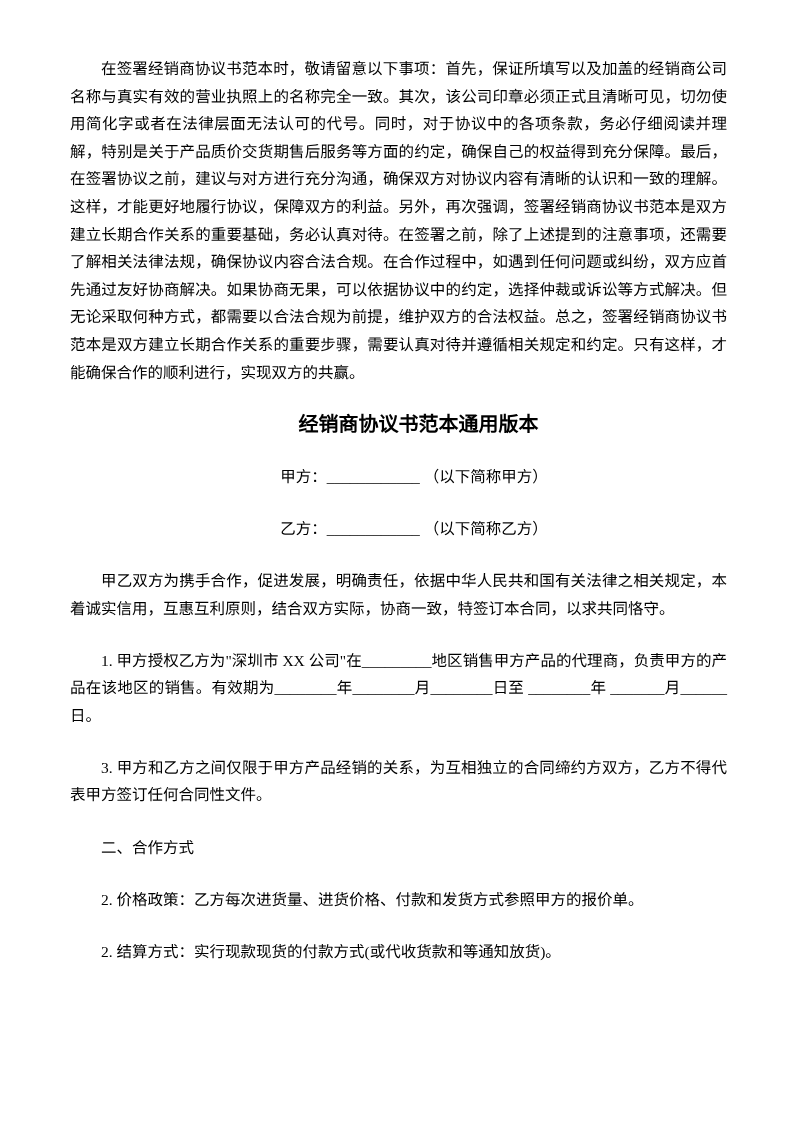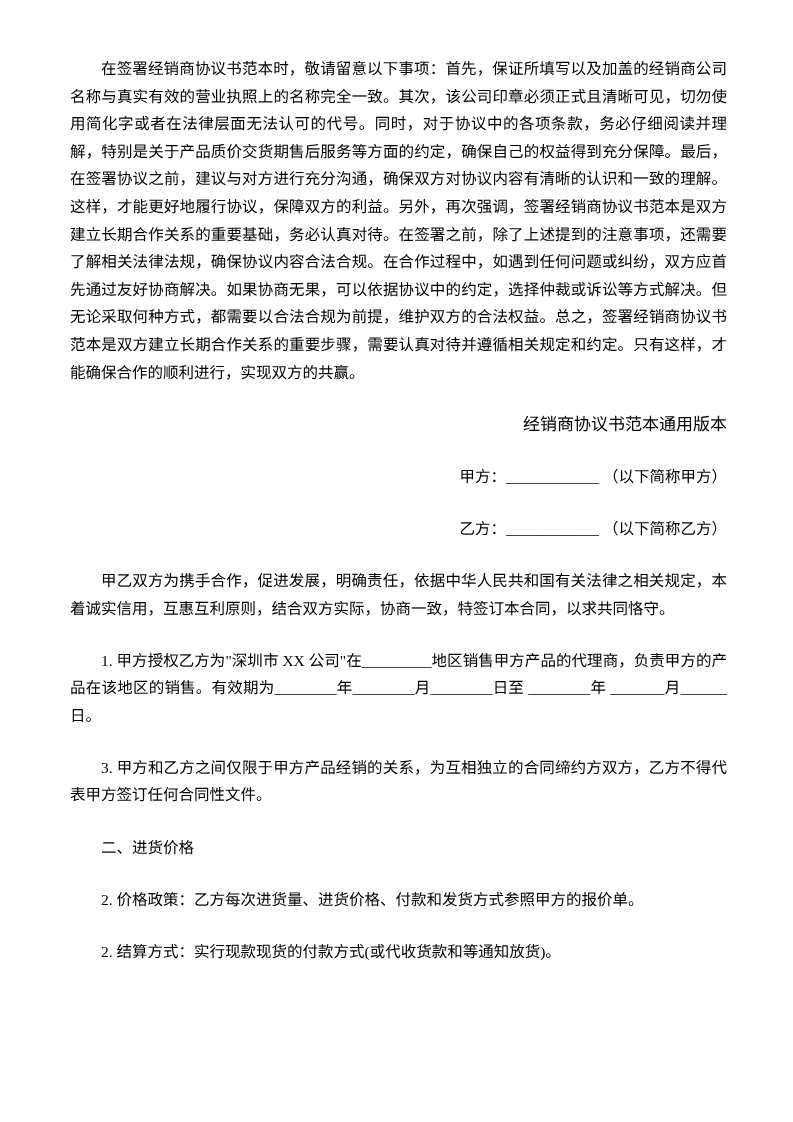--- a/index.html
+++ b/index.html
@@ -21,26 +21,26 @@
   .para {
     margin: 0 0 24.5px 0;
     font-size: 15.5px;
     line-height: 27.6px;
     text-align: justify;
     text-indent: 2em;
     word-break: break-all;
     white-space: normal;
   }
   .doc-title {
-    font-weight: 400;
-    font-size: 17px;
-    text-align: right;
+    font-weight: 700;
+    font-size: 20px;
+    text-align: center;
   }
   .party-line {
-    text-align: right;
+    text-align: center;
     word-break: keep-all;
     font-family: Liberation Serif, serif;
   }
   .section-heading {
     text-align: left;
     word-break: keep-all;
   }
   .last {
     margin-bottom: 9px;
   }
@@ -59,19 +59,19 @@
   <p class="para party-line">乙方：____________ （以下简称乙方）</p>
 
   <p class="para">甲乙双方为携手合作，促进发展，明确责任，依据中华人民共和国有关法律之相关规定，本着诚实信用，互惠互利原则，结合双方实际，协商一致，特签订本合同，以求共同恪守。</p>
 
 
   <p class="para">1. 甲方授权乙方为"深圳市 XX 公司"在_________地区销售甲方产品的代理商，负责甲方的产品在该地区的销售。有效期为________年________月________日至 ________年 _______月______日。</p>
 
 
   <p class="para">3. 甲方和乙方之间仅限于甲方产品经销的关系，为互相独立的合同缔约方双方，乙方不得代表甲方签订任何合同性文件。</p>
 
-  <p class="para section-heading">二、进货价格</p>
+  <p class="para section-heading">二、合作方式</p>
 
   <p class="para">2. 价格政策：乙方每次进货量、进货价格、付款和发货方式参照甲方的报价单。</p>
 
   <p class="para last">2. 结算方式：实行现款现货的付款方式(或代收货款和等通知放货)。</p>
 
 </div>
 
 </body></html>

